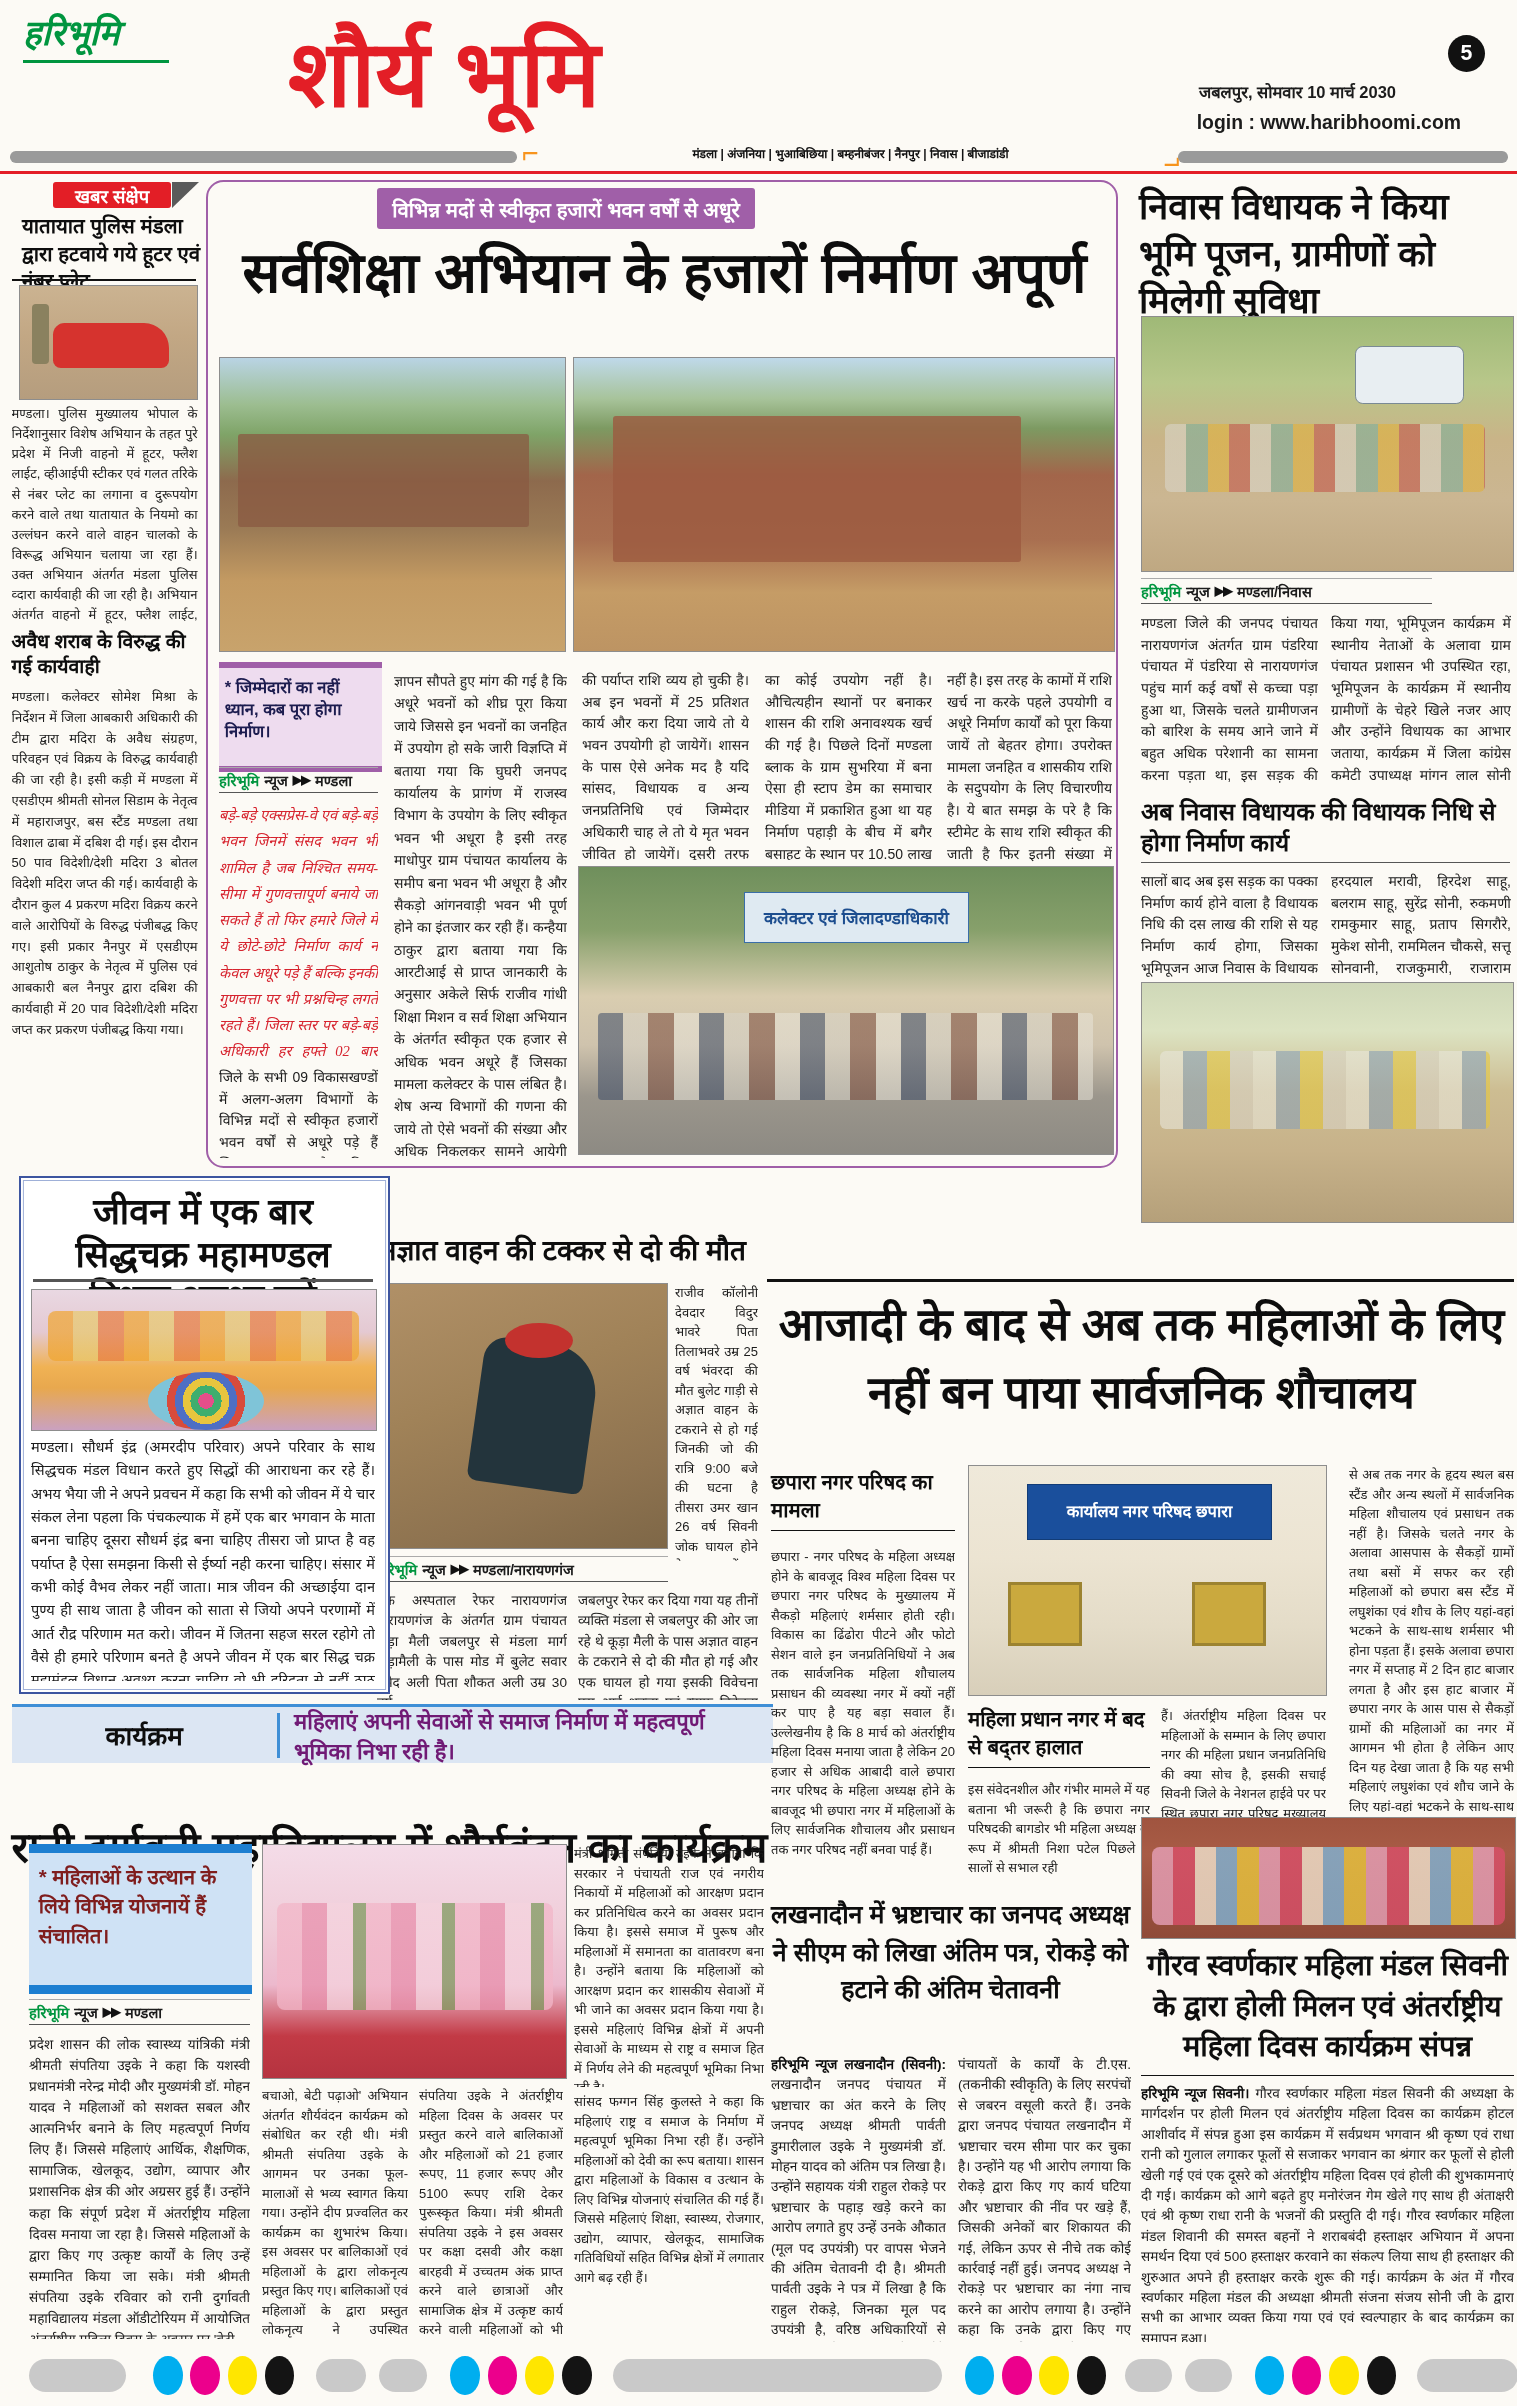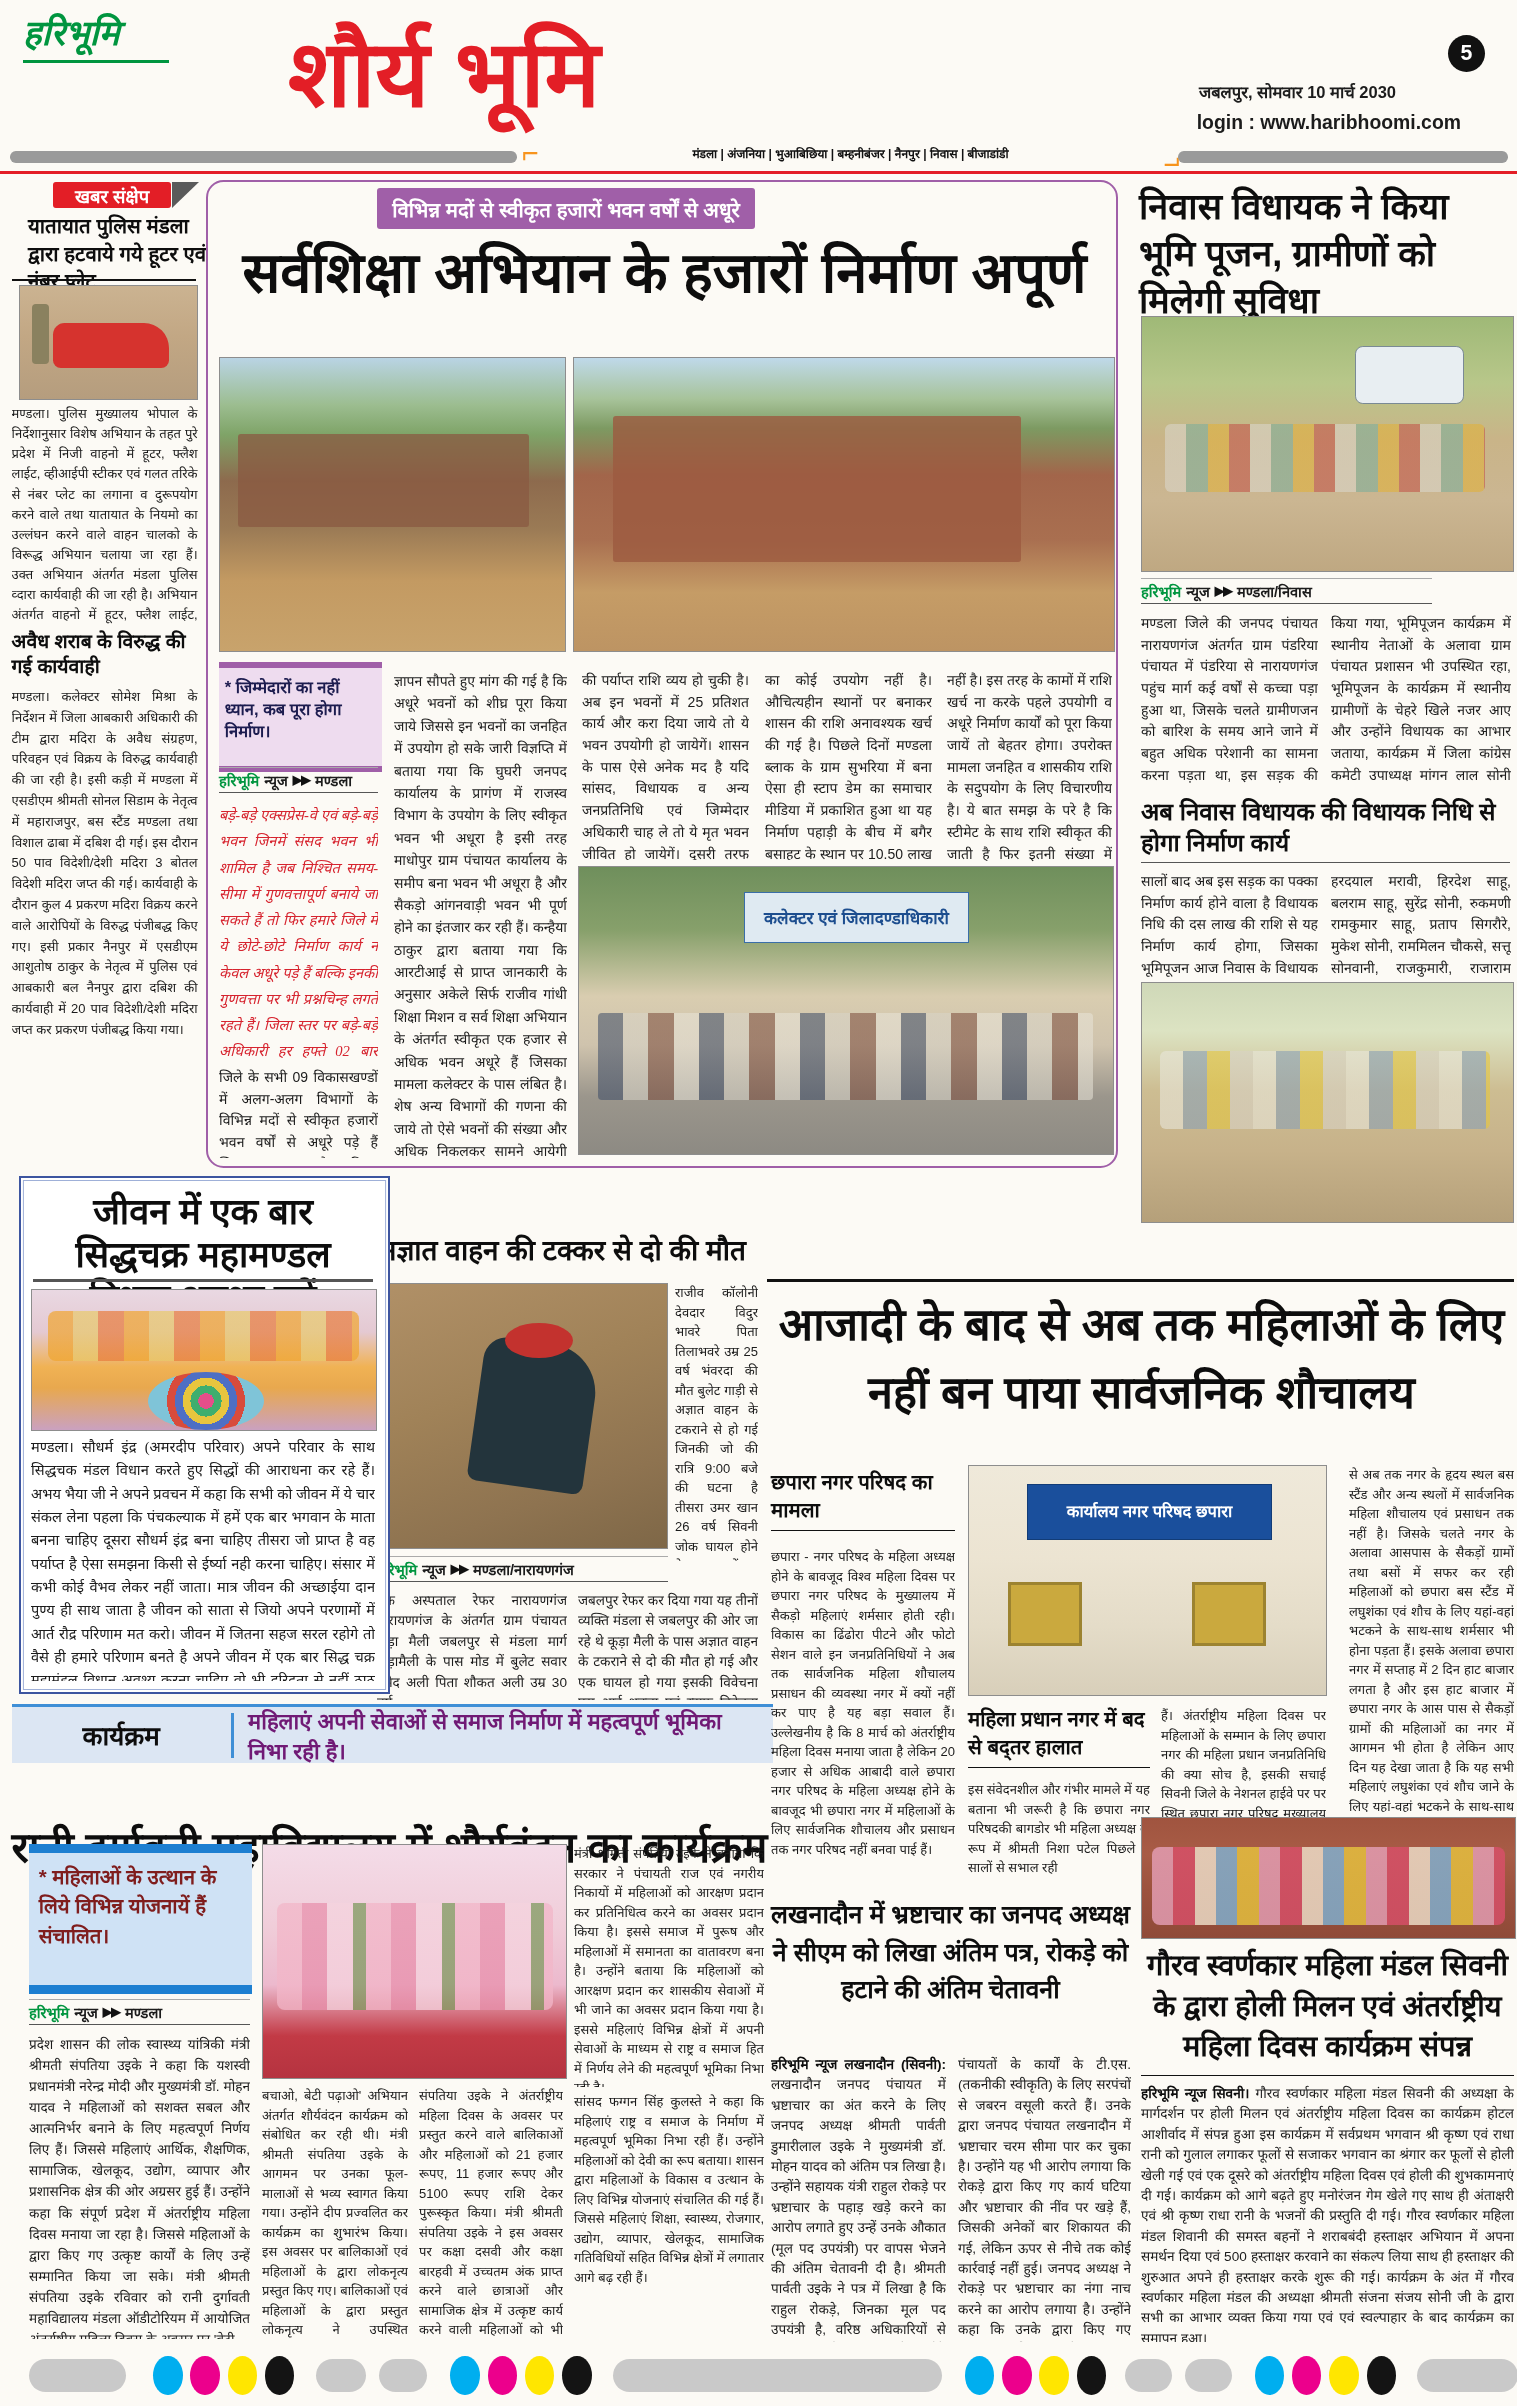--- a/index.html
+++ b/index.html
@@ -54,21 +54,21 @@
   <div class="abs" style="left:540px;top:144px;width:621px;text-align:center;">
     <span class="navtxt">मंडला</span><span class="navtxt"> | </span><span class="navtxt">अंजनिया</span><span class="navtxt"> | </span><span class="navtxt">भुआबिछिया</span><span class="navtxt"> | </span><span class="navtxt">बम्हनीबंजर</span><span class="navtxt"> | </span><span class="navtxt">नैनपुर</span><span class="navtxt"> | </span><span class="navtxt">निवास</span><span class="navtxt"> | </span><span class="navtxt">बीजाडांडी</span>
   </div>
   <div class="abs bracket" style="left:1163px;top:155px;transform:rotate(180deg);">⌐</div>
   <div class="grayrule" style="left:1178px;top:151px;width:330px;height:11.6px;border-radius:5.8px;"></div>
   <div class="abs" style="left:0;top:171px;width:1518px;height:2.9px;background:#e31e26;"></div>
 
   <div class="banner" style="left:53px;top:182px;width:118px;height:26px;font-size:18.4px;border-radius:2.9px;">खबर संक्षेप</div>
   <div class="abs" style="left:172px;top:182px;width:0;height:0;border-top:26px solid #5a5a5a;border-right:27px solid transparent;"></div>
 
-  <div class="hl" style="left:28px;top:213px;width:186px;font-size:20.4px;line-height:1.35;">यातायात पुलिस मंडला द्वारा हटवाये गये हूटर एवं नंबर प्लेट</div>
+  <div class="hl" style="left:22px;top:213px;width:186px;font-size:20.4px;line-height:1.35;">यातायात पुलिस मंडला द्वारा हटवाये गये हूटर एवं नंबर प्लेट</div>
   <div class="rule" style="left:11.6px;top:279px;width:184px;height:1.9px;"></div>
 
   <div class="photo" style="left:19.4px;top:285px;width:177px;height:113px;background:linear-gradient(180deg,#cbb391 0%,#c2a784 45%,#b59d7e 100%);">
     <div class="abs" style="left:33px;top:37px;width:116px;height:45px;background:#d6332e;border-radius:11.6px 25px 7.8px 7.8px;"></div>
     <div class="abs" style="left:11.6px;top:17.5px;width:17.5px;height:60px;background:#8a815f;border-radius:3.9px;"></div>
   </div>
 
   <div class="col" style="left:11.6px;top:404px;width:186px;height:221px;font-size:13px;">मण्डला। पुलिस मुख्यालय भोपाल के निर्देशानुसार विशेष अभियान के तहत पुरे प्रदेश में निजी वाहनो में हूटर, फ्लैश लाईट, व्हीआईपी स्टीकर एवं गलत तरिके से नंबर प्लेट का लगाना व दुरूपयोग करने वाले तथा यातायात के नियमो का उल्लंघन करने वाले वाहन चालको के विरूद्ध अभियान चलाया जा रहा हैं। उक्त अभियान अंतर्गत मंडला पुलिस व्दारा कार्यवाही की जा रही है। अभियान अंतर्गत वाहनो में हूटर, फ्लैश लाईट, व्हीआईपी स्टीकर एवं गलत नंबर प्लेट का दुरूपयोग करने वाले तथा यातायात के नियमो का उल्लघन करने वाले कार्यवाही की जा रही हैं।</div>
 
   <div class="hl" style="left:11.6px;top:629px;width:186px;font-size:19.4px;line-height:1.3;">अवैध शराब के विरुद्ध की गई कार्यवाही</div>
@@ -161,21 +161,21 @@
   <div class="grayrule" style="left:33px;top:1279px;width:340px;height:2.9px;background:#555;"></div>
 
   <div class="photo" style="left:31px;top:1289px;width:344px;height:140px;background:linear-gradient(180deg,#e9d8e2 0%,#e4c9d2 30%,#f0b254 55%,#e8a84e 70%,#caa1c0 100%);">
     <div class="abs" style="left:116px;top:82px;width:116px;height:58px;background:radial-gradient(circle at 50% 50%,#e54e8a 0 12%,#3fae6e 12% 24%,#e8c53e 24% 36%,#4e6fc4 36% 48%,#d84b3c 48% 60%,#7fc4d8 60% 100%);border-radius:50%;"></div>
     <div class="abs" style="left:15.5px;top:21.3px;width:311px;height:50px;background:repeating-linear-gradient(90deg,#f0a52e 0 25px,#e8c96a 25px 50px,#e87c3c 50px 76px);opacity:.7;border-radius:7.8px;"></div>
   </div>
 
   <div class="col serif" style="left:31px;top:1436px;width:344px;height:245px;font-size:14.6px;line-height:1.6;">मण्डला। सौधर्म इंद्र (अमरदीप परिवार) अपने परिवार के साथ सिद्धचक मंडल विधान करते हुए सिद्धों की आराधना कर रहे हैं। अभय भैया जी ने अपने प्रवचन में कहा कि सभी को जीवन में ये चार संकल लेना पहला कि पंचकल्याक में हमें एक बार भगवान के माता बनना चाहिए दूसरा सौधर्म इंद्र बना चाहिए तीसरा जो प्राप्त है वह पर्याप्त है ऐसा समझना किसी से ईर्ष्या नही करना चाहिए। संसार में कभी कोई वैभव लेकर नहीं जाता। मात्र जीवन की अच्छाईया दान पुण्य ही साथ जाता है जीवन को साता से जियो अपने परणामों में आर्त रौद्र परिणाम मत करो। जीवन में जितना सहज सरल रहोगे तो वैसे ही हमारे परिणाम बनते है अपने जीवन में एक बार सिद्ध चक्र महामंडल विधान अवश्य करना चाहिए वो भी दरिद्रता से नहीं ठाठ वाट के साथ पूरे समाज परिवार और रिश्तेदार को भी आमंत्रित करके विधान में अवश्य आमंत्रित करें। इसी में हमारे जीवन की सार्थकता है।</div>
 
   <div class="band" style="left:11.6px;top:1704px;width:761px;height:56px;">
-    <div style="width:219px;text-align:center;font-weight:bold;font-size:26px;color:#0d0d0d;">कार्यक्रम</div>
+    <div style="width:265px;text-align:center;font-weight:bold;font-size:26px;color:#0d0d0d;">कार्यक्रम</div>
     <div style="width:3.9px;height:45px;background:#3f8fd6;"></div>
     <div style="flex:1;padding:0 13.6px;font-weight:bold;font-size:22px;color:#701a75;">महिलाएं अपनी सेवाओं से समाज निर्माण में महत्वपूर्ण भूमिका निभा रही है।</div>
   </div>
 
   <div class="hl" style="left:11.6px;top:1824px;width:761px;font-size:42px;line-height:1.15;">रानी दुर्गावती महाविद्यालय में शौर्यवंदन का कार्यक्रम</div>
 
   <div class="bluebox" style="left:29px;top:1844px;width:204px;height:113px;font-size:20.4px;">* महिलाओं के उत्थान के लिये विभिन्न योजनायें हैं संचालित।</div>
 
   <div class="byline" style="left:29px;top:1999px;width:221px;">
     <span class="brand">हरिभूमि</span>

